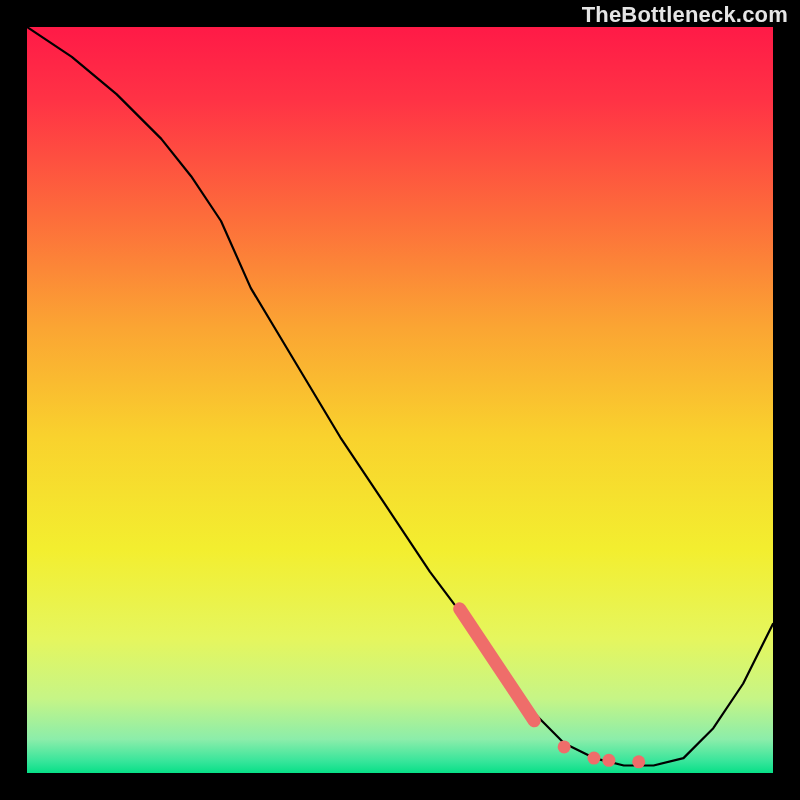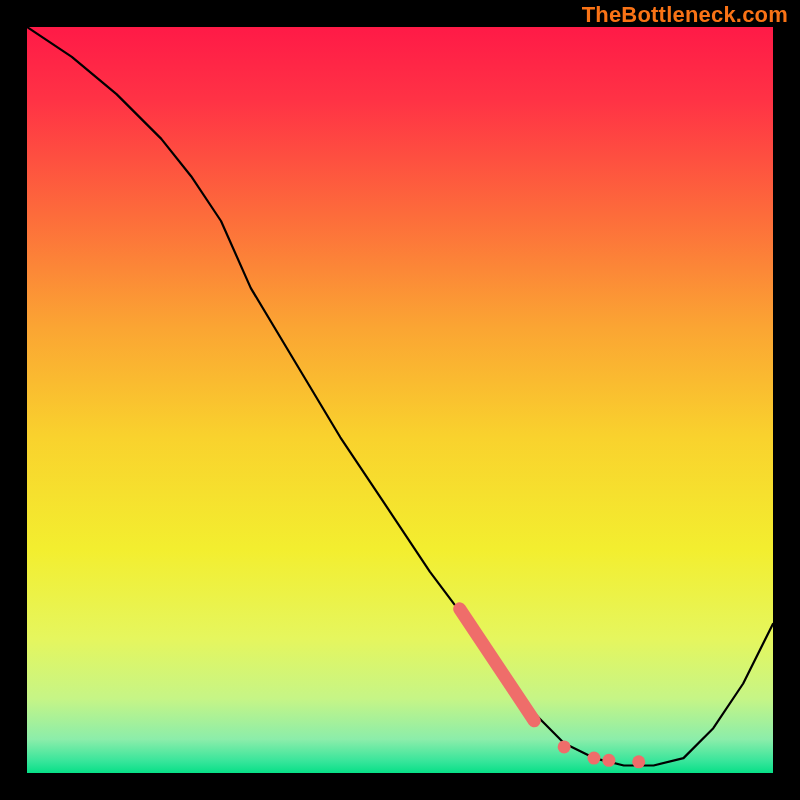--- a/index.html
+++ b/index.html
@@ -18,21 +18,21 @@
     height: 800px;
     background: #000;
   }
   .watermark {
     position: absolute;
     top: 2px;
     right: 12px;
     font-family: Arial, Helvetica, sans-serif;
     font-size: 22px;
     font-weight: 600;
-    color: #f97316;
+    color: #e5e5e5;
     letter-spacing: 0.2px;
   }
   .plot {
     position: absolute;
     left: 27px;
     top: 27px;
     width: 746px;
     height: 746px;
   }
   svg { display: block; }

